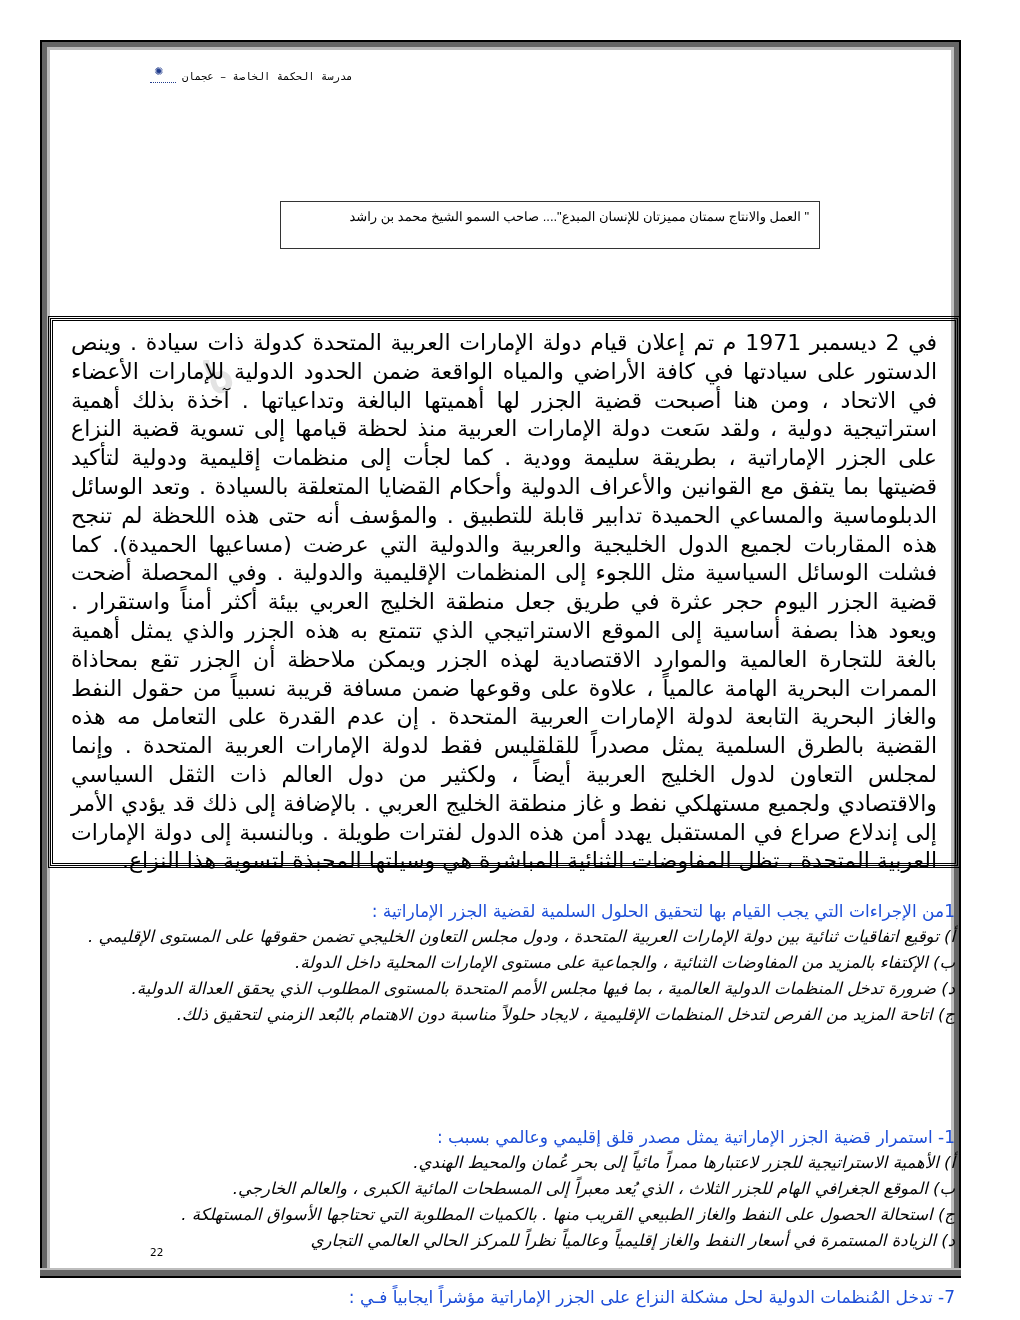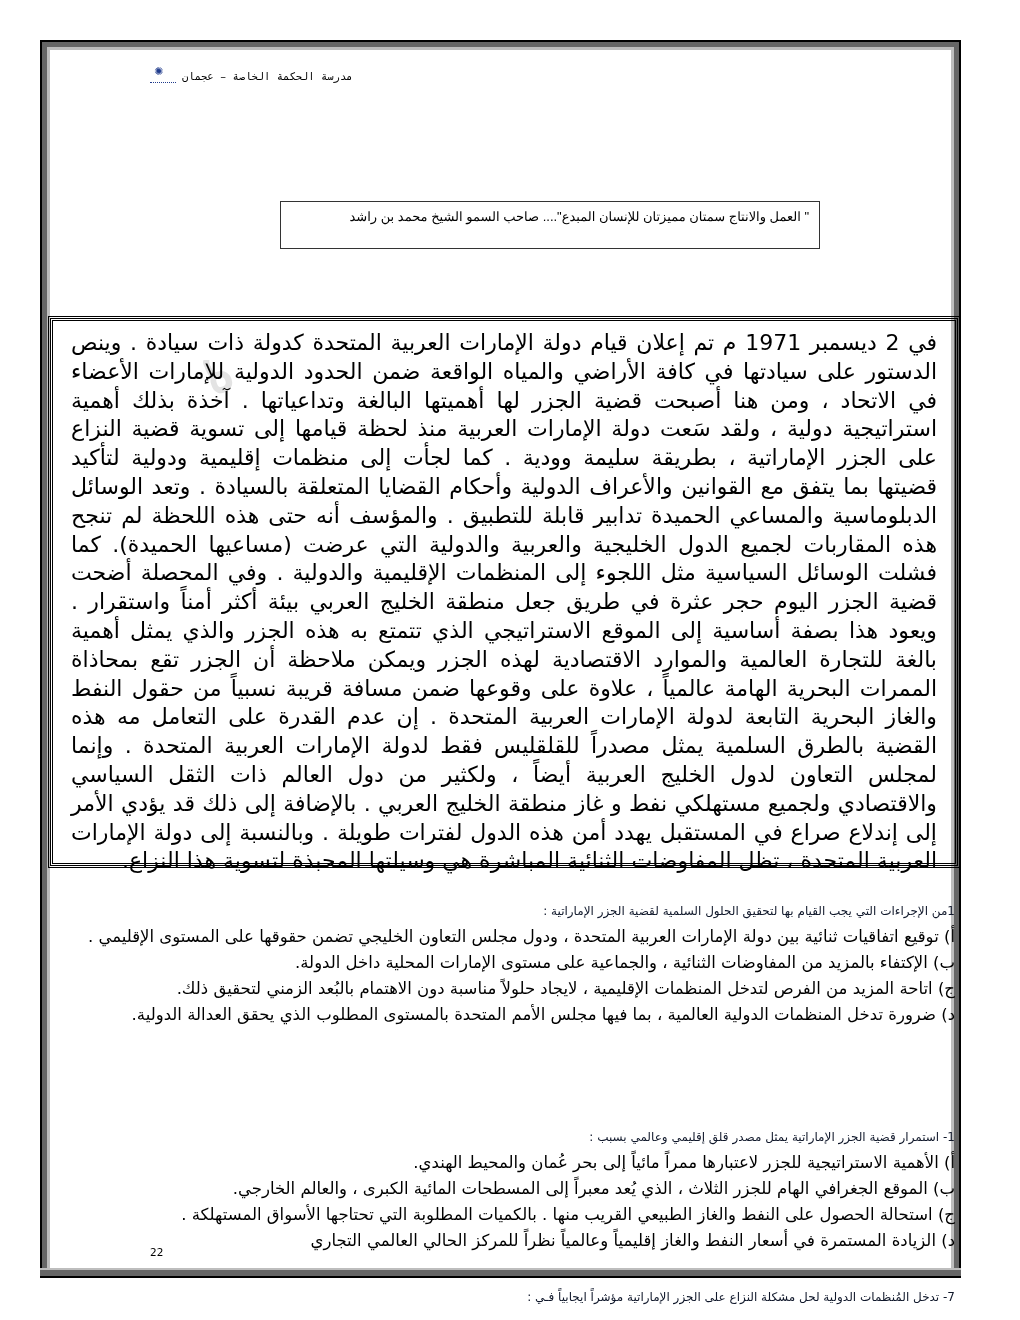--- a/index.html
+++ b/index.html
@@ -48,23 +48,23 @@
     }
     .intro-text {
       font-family: "DejaVu Sans", sans-serif; font-size: 22px; line-height: 28.8px;
       text-align: justify; text-align-last: right; margin: 0;
     }
     .section {
       position: absolute; left: 70px; width: 885px; direction: rtl;
       font-family: "DejaVu Sans", sans-serif; font-size: 16.5px; line-height: 26px;
     }
     .section h3 {
-      margin: 0; font-weight: normal; color: #0f172a; font-size: 12px; line-height: 26px;
+      margin: 0; font-weight: normal; color: #1d4ed8; font-size: 17px; line-height: 26px;
     }
-    .section p { margin: 0; }
+    .section p { margin: 0; font-style: italic; }
     .sec1 { top: 898px; }
     .sec2 { top: 1124px; }
     .sec3 { top: 1284px; }
     .page-number {
       position: absolute; left: 150px; top: 1246px; font-size: 10.5px; font-weight: normal;
       font-family: "DejaVu Sans", sans-serif;
     }
     .cover-strip {
       position: absolute; left: 40px; top: 1268px; width: 921px; height: 10px;
       background: #666; border-top: 2px solid #bdbdbd; border-bottom: 2px solid #000; box-sizing: border-box;
@@ -98,22 +98,22 @@
 </div>
 
 <div class="intro-box">
   <p class="intro-text">في 2 ديسمبر 1971 م تم إعلان قيام دولة الإمارات العربية المتحدة كدولة ذات سيادة . وينص الدستور على سيادتها في كافة الأراضي والمياه الواقعة ضمن الحدود الدولية للإمارات الأعضاء في الاتحاد ، ومن هنا أصبحت قضية الجزر لها أهميتها البالغة وتداعياتها . آخذة بذلك أهمية استراتيجية دولية ، ولقد سَعت دولة الإمارات العربية منذ لحظة قيامها إلى تسوية قضية النزاع على الجزر الإماراتية ، بطريقة سليمة وودية . كما لجأت إلى منظمات إقليمية ودولية لتأكيد قضيتها بما يتفق مع القوانين والأعراف الدولية وأحكام القضايا المتعلقة بالسيادة . وتعد الوسائل الدبلوماسية والمساعي الحميدة تدابير قابلة للتطبيق . والمؤسف أنه حتى هذه اللحظة لم تنجح هذه المقاربات لجميع الدول الخليجية والعربية والدولية التي عرضت (مساعيها الحميدة). كما فشلت الوسائل السياسية مثل اللجوء إلى المنظمات الإقليمية والدولية . وفي المحصلة أضحت قضية الجزر اليوم حجر عثرة في طريق جعل منطقة الخليج العربي بيئة أكثر أمناً واستقرار . ويعود هذا بصفة أساسية إلى الموقع الاستراتيجي الذي تتمتع به هذه الجزر والذي يمثل أهمية بالغة للتجارة العالمية والموارد الاقتصادية لهذه الجزر ويمكن ملاحظة أن الجزر تقع بمحاذاة الممرات البحرية الهامة عالمياً ، علاوة على وقوعها ضمن مسافة قريبة نسبياً من حقول النفط والغاز البحرية التابعة لدولة الإمارات العربية المتحدة . إن عدم القدرة على التعامل مه هذه القضية بالطرق السلمية يمثل مصدراً للقلقليس فقط لدولة الإمارات العربية المتحدة . وإنما لمجلس التعاون لدول الخليج العربية أيضاً ، ولكثير من دول العالم ذات الثقل السياسي والاقتصادي ولجميع مستهلكي نفط و غاز منطقة الخليج العربي . بالإضافة إلى ذلك قد يؤدي الأمر إلى إندلاع صراع في المستقبل يهدد أمن هذه الدول لفترات طويلة . وبالنسبة إلى دولة الإمارات العربية المتحدة ، تظل المفاوضات الثنائية المباشرة هي وسيلتها المحبذة لتسوية هذا النزاع.</p>
 </div>
 
 <div class="section sec1">
   <h3>1من الإجراءات التي يجب القيام بها لتحقيق الحلول السلمية لقضية الجزر الإماراتية :</h3>
   <p> أ) توقيع اتفاقيات ثنائية بين دولة الإمارات العربية المتحدة ، ودول مجلس التعاون الخليجي تضمن حقوقها على المستوى الإقليمي .</p>
   <p>ب) الإكتفاء بالمزيد من المفاوضات الثنائية ، والجماعية على مستوى الإمارات المحلية داخل الدولة.</p>
+  <p>د) ضرورة تدخل المنظمات الدولية العالمية ، بما فيها مجلس الأمم المتحدة بالمستوى المطلوب الذي يحقق العدالة الدولية.</p>
   <p>ج) اتاحة المزيد من الفرص لتدخل المنظمات الإقليمية ، لايجاد حلولاً مناسبة دون الاهتمام بالبُعد الزمني لتحقيق ذلك.</p>
-  <p>د) ضرورة تدخل المنظمات الدولية العالمية ، بما فيها مجلس الأمم المتحدة بالمستوى المطلوب الذي يحقق العدالة الدولية.</p>
 </div>
 
 <div class="section sec2">
   <h3>1- استمرار قضية الجزر الإماراتية يمثل مصدر قلق إقليمي وعالمي بسبب :</h3>
   <p> أ) الأهمية الاستراتيجية للجزر  لاعتبارها ممراً مائياً إلى بحر عُمان والمحيط الهندي.</p>
   <p>ب) الموقع الجغرافي الهام للجزر الثلاث ، الذي يُعد معبراً إلى المسطحات المائية الكبرى ، والعالم الخارجي.</p>
   <p> ج) استحالة الحصول على النفط والغاز الطبيعي القريب منها . بالكميات المطلوبة التي تحتاجها الأسواق المستهلكة .</p>
   <p>د) الزيادة المستمرة في أسعار النفط والغاز إقليمياً وعالمياً نظراً للمركز الحالي العالمي التجاري</p>
 </div>
 

